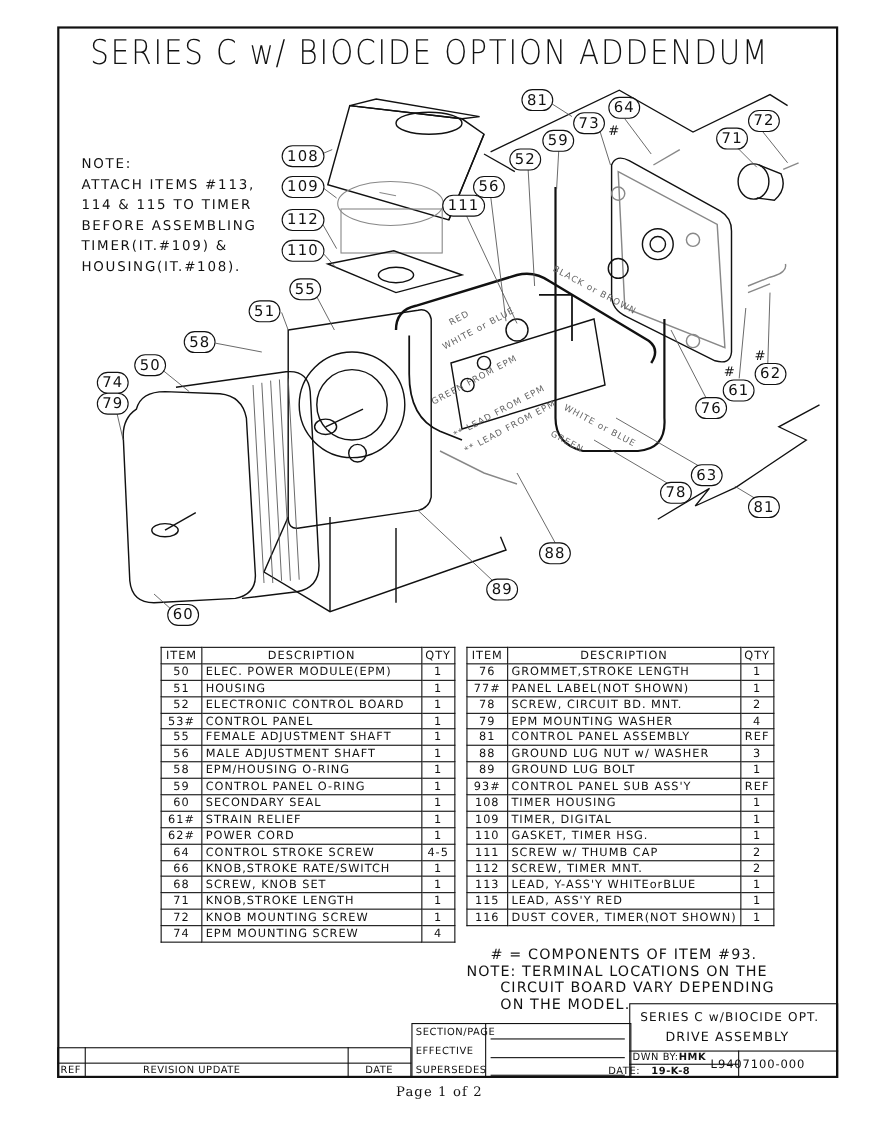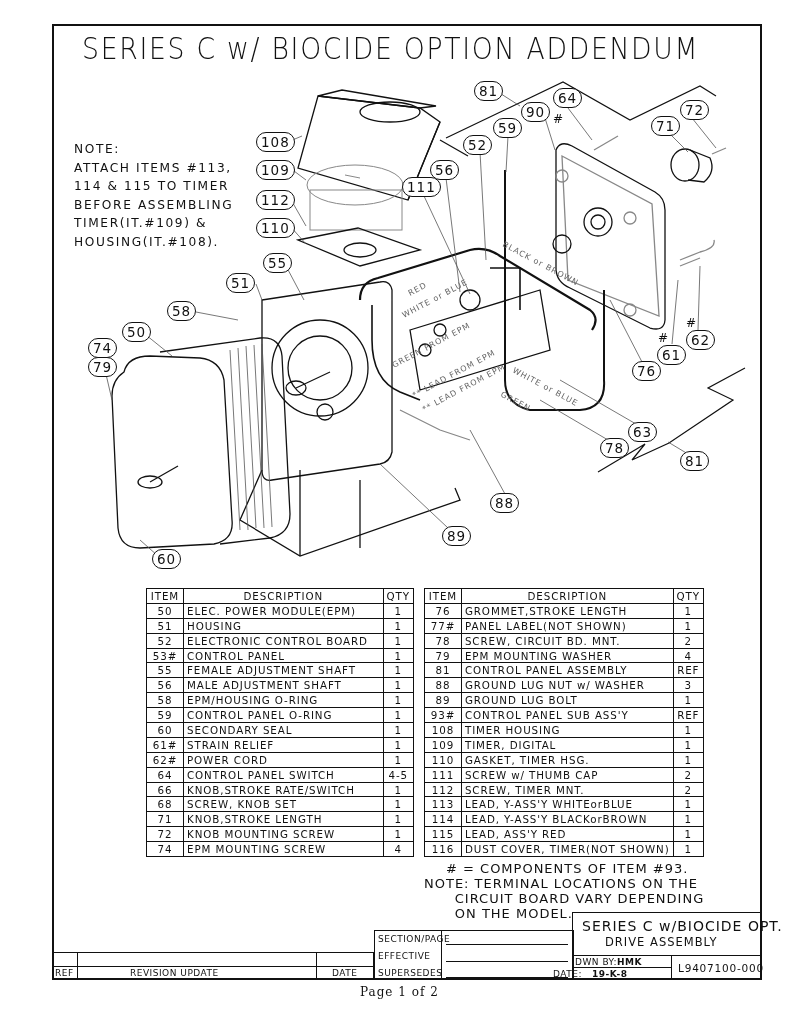--- a/index.html
+++ b/index.html
@@ -171,21 +171,21 @@
 <div class="callout" style="left:256px;top:218px;">110</div>
 <div class="callout" style="left:263px;top:253px;">55</div>
 <div class="callout" style="left:226px;top:273px;">51</div>
 <div class="callout" style="left:167px;top:301px;">58</div>
 <div class="callout" style="left:122px;top:322px;">50</div>
 <div class="callout" style="left:88px;top:338px;">74</div>
 <div class="callout" style="left:88px;top:357px;">79</div>
 <div class="callout" style="left:152px;top:549px;">60</div>
 <div class="callout" style="left:474px;top:81px;">81</div>
 <div class="callout" style="left:553px;top:88px;">64</div>
-<div class="callout" style="left:521px;top:102px;">90</div>
+<div class="callout" style="left:521px;top:102px;">73</div>
 <div class="hash" style="left:553px;top:112px;">#</div>
 <div class="callout" style="left:493px;top:118px;">59</div>
 <div class="callout" style="left:463px;top:135px;">52</div>
 <div class="callout" style="left:430px;top:160px;">56</div>
 <div class="callout" style="left:402px;top:177px;">111</div>
 <div class="callout" style="left:680px;top:100px;">72</div>
 <div class="callout" style="left:651px;top:116px;">71</div>
 <div class="callout" style="left:657px;top:345px;">61</div>
 <div class="hash" style="left:658px;top:331px;">#</div>
 <div class="callout" style="left:686px;top:330px;">62</div>
@@ -256,21 +256,21 @@
         <td class="desc">STRAIN RELIEF</td>
         <td class="qty">1</td>
       </tr>
       <tr>
         <td class="item">62#</td>
         <td class="desc">POWER CORD</td>
         <td class="qty">1</td>
       </tr>
       <tr>
         <td class="item">64</td>
-        <td class="desc">CONTROL PANEL SWITCH</td>
+        <td class="desc">CONTROL STROKE SCREW</td>
         <td class="qty">4-5</td>
       </tr>
       <tr>
         <td class="item">66</td>
         <td class="desc">KNOB,STROKE RATE/SWITCH</td>
         <td class="qty">1</td>
       </tr>
       <tr>
         <td class="item">68</td>
         <td class="desc">SCREW, KNOB SET</td>
@@ -367,25 +367,20 @@
         <td class="item">112</td>
         <td class="desc">SCREW, TIMER MNT.</td>
         <td class="qty">2</td>
       </tr>
       <tr>
         <td class="item">113</td>
         <td class="desc">LEAD, Y-ASS'Y WHITEorBLUE</td>
         <td class="qty">1</td>
       </tr>
       <tr>
-        <td class="item">114</td>
-        <td class="desc">LEAD, Y-ASS'Y BLACKorBROWN</td>
-        <td class="qty">1</td>
-      </tr>
-      <tr>
         <td class="item">115</td>
         <td class="desc">LEAD, ASS'Y RED</td>
         <td class="qty">1</td>
       </tr>
       <tr>
         <td class="item">116</td>
         <td class="desc">DUST COVER, TIMER(NOT SHOWN)</td>
         <td class="qty">1</td>
       </tr>
     </tbody>
@@ -410,19 +405,19 @@
 <div class="tbtext" style="left:378px;top:951px;">EFFECTIVE</div>
 <div class="tbtext" style="left:378px;top:968px;">SUPERSEDES</div>
 <div style="position:absolute;left:446px;top:944px;width:122px;border-top:1px solid #111;"></div>
 <div style="position:absolute;left:446px;top:961px;width:122px;border-top:1px solid #111;"></div>
 <div style="position:absolute;left:446px;top:977px;width:122px;border-top:1px solid #111;"></div>
 
 <div class="tb" style="left:572px;top:912px;width:190px;height:68px;"></div>
 <div style="position:absolute;left:572px;top:955px;width:190px;border-top:1.2px solid #111;"></div>
 <div style="position:absolute;left:671px;top:955px;height:25px;border-left:1.2px solid #111;"></div>
 <div style="position:absolute;left:572px;top:967px;width:99px;border-top:1px solid #111;"></div>
-<div class="tbtext" style="left:582px;top:918px;font-size:14px;letter-spacing:1px;">SERIES C w/BIOCIDE OPT.</div>
+<div class="tbtext" style="left:582px;top:918px;font-size:11px;letter-spacing:1px;">SERIES C w/BIOCIDE OPT.</div>
 <div class="tbtext" style="left:605px;top:935px;font-size:11.5px;letter-spacing:1px;">DRIVE ASSEMBLY</div>
 <div class="tbtext" style="left:575px;top:957px;"><span>DWN BY:</span><b>HMK</b></div>
 <div class="tbtext" style="left:553px;top:969px;"><span>DATE:</span>&nbsp;&nbsp;&nbsp;<b>19-K-8</b></div>
-<div class="tbtext" style="left:678px;top:962px;font-size:10.5px;letter-spacing:0.8px;">L9407100-000</div>
+<div class="tbtext" style="left:646px;top:962px;font-size:10.5px;letter-spacing:0.8px;">L9407100-000</div>
 
 <div class="pagenum">Page 1 of 2</div>
 
 </body></html>

